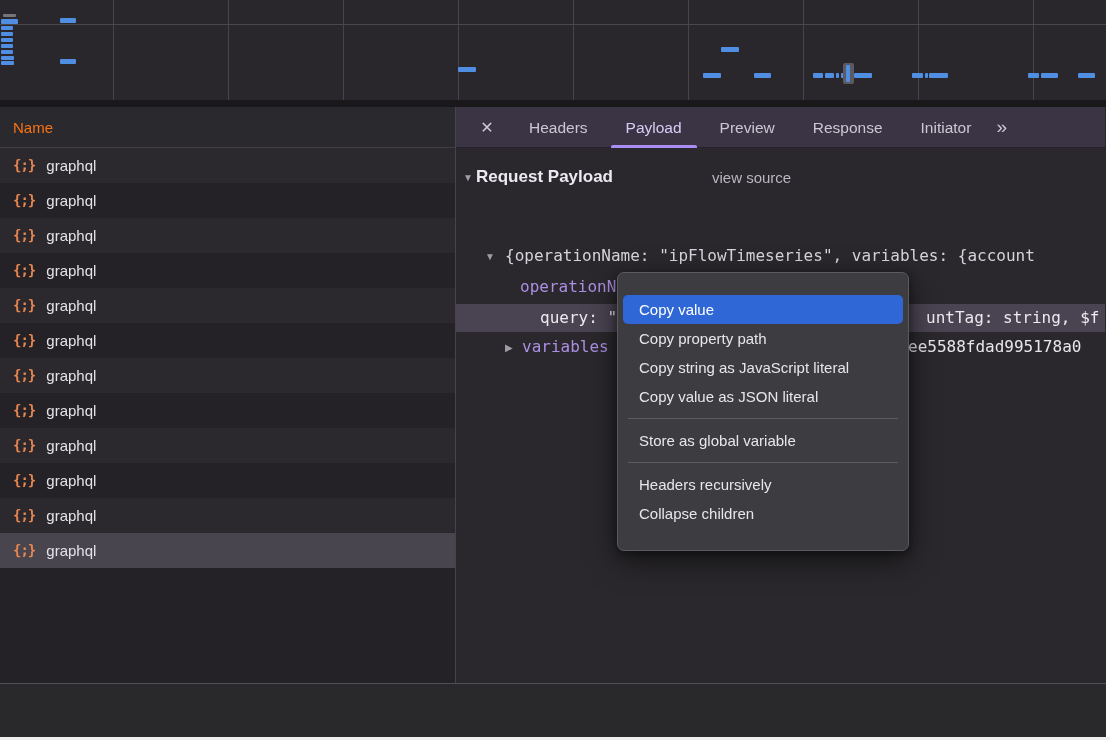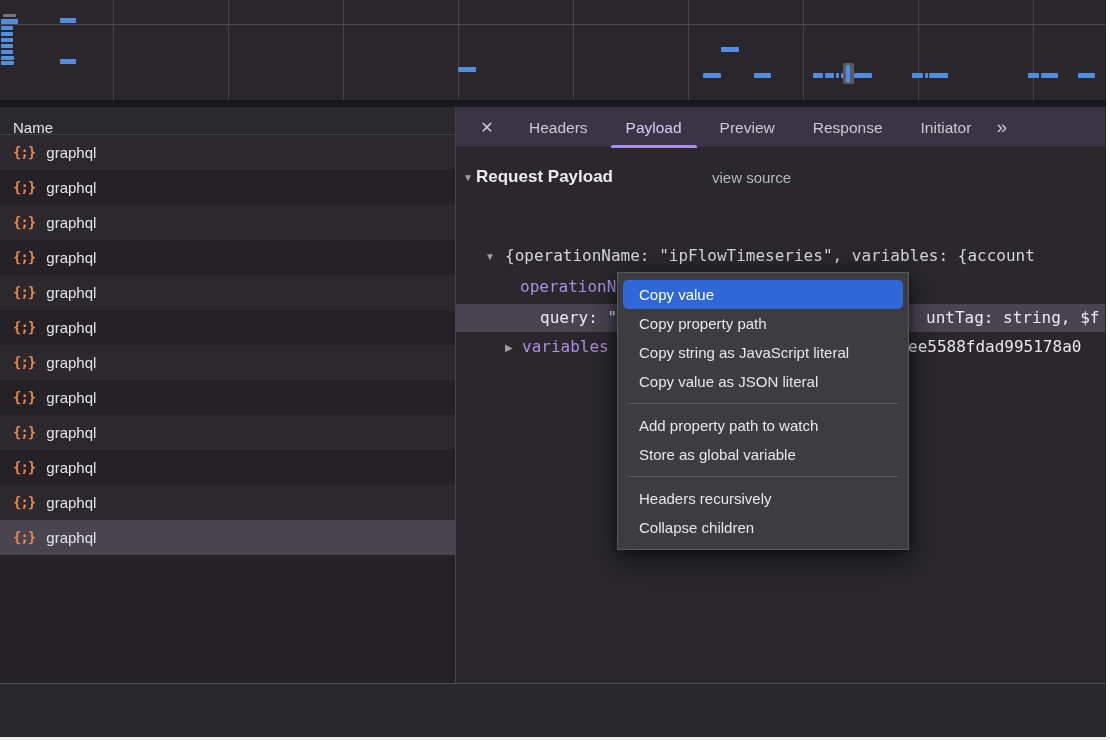--- a/index.html
+++ b/index.html
@@ -15,22 +15,22 @@
   .vgrid { position:absolute; top:0; width:1px; height:100px; background:#46444a; }
   .hgrid { position:absolute; left:0; width:1110px; height:1px; background:#4a484d; }
   .ov-bar { position:absolute; border-radius:1px; }
   .ov-marker-box { position:absolute; background:#5c5a60; border-radius:2px; }
   .ov-marker-tick { position:absolute; border-radius:1px; }
   #ov-gap { position:absolute; left:0; top:100px; width:1110px; height:7px; background:#19181b; }
 
   
   #left-panel { position:absolute; left:0; top:107px; width:455px; height:576px; background:#242227; }
   #name-header {
-    height:28px; line-height:41px; background:#2a292d; border-bottom:1px solid #403f44;
-    color:#e5e5e5; font-size:15px; padding-left:13px; font-weight:400;
+    height:41px; line-height:41px; background:#2a292d; border-bottom:1px solid #403f44;
+    color:#f97316; font-size:15px; padding-left:13px; font-weight:400;
   }
   .net-row { height:35px; display:flex; align-items:center; padding-left:13px; }
   .net-row.odd  { background:#2b292e; }
   .net-row.even { background:#242227; }
   .net-row.selected { background:#48454e; }
   .json-icon {
     font-family:"DejaVu Sans Mono", monospace; font-size:14px; font-weight:bold;
     color:#e7874f; letter-spacing:-1px; margin-right:11px; margin-top:-1px;
   }
   .net-label { color:#e4e2e7; font-size:15px; }
@@ -79,23 +79,23 @@
   #footer-divider { position:absolute; left:0; top:683px; width:1110px; height:1px; background:#504f53; }
   #footer { position:absolute; left:0; top:684px; width:1110px; height:53px; background:#29282b; }
 
   
   #edge-right { position:absolute; right:0; top:0; width:4px; height:740px; background:#fdfdfd; }
   #edge-bottom { position:absolute; left:0; bottom:0; width:1110px; height:3px; background:#efeff0; }
 
   
   #context-menu {
     position:absolute; left:617px; top:272px; width:292px;
-    background:#3d3c40; border:1px solid #5b5a5e; border-radius:0;
+    background:#3d3c40; border:1px solid #5b5a5e; border-radius:7px;
     box-shadow:0 10px 30px rgba(0,0,0,0.55), 0 2px 8px rgba(0,0,0,0.4);
-    padding:7px 0; z-index:50;
+    padding:22px 0; z-index:50;
   }
   .menu-item {
     height:29px; line-height:29px; padding-left:21px; color:#e7e6e9; font-size:15px; white-space:nowrap;
   }
   .menu-item.highlighted {
     margin:0 5px; padding-left:16px; background:#2f68d6; border-radius:5px; color:#ffffff;
   }
   .menu-sep { height:1px; background:#5c5b5f; margin:7px 10px; }
 </style>
 </head>
@@ -246,21 +246,20 @@
 
   <div id="footer-divider"></div>
   <div id="footer"></div>
 
   <div id="context-menu">
       <div class="menu-item highlighted">Copy value</div>
       <div class="menu-item">Copy property path</div>
       <div class="menu-item">Copy string as JavaScript literal</div>
       <div class="menu-item">Copy value as JSON literal</div>
       <div class="menu-sep"></div>
-      <div class="menu-item">Add property path to watch</div>
       <div class="menu-item">Store as global variable</div>
       <div class="menu-sep"></div>
       <div class="menu-item">Headers recursively</div>
       <div class="menu-item">Collapse children</div>
     </div>
 
   <div id="edge-right"></div>
   <div id="edge-bottom"></div>
 </div>
 

